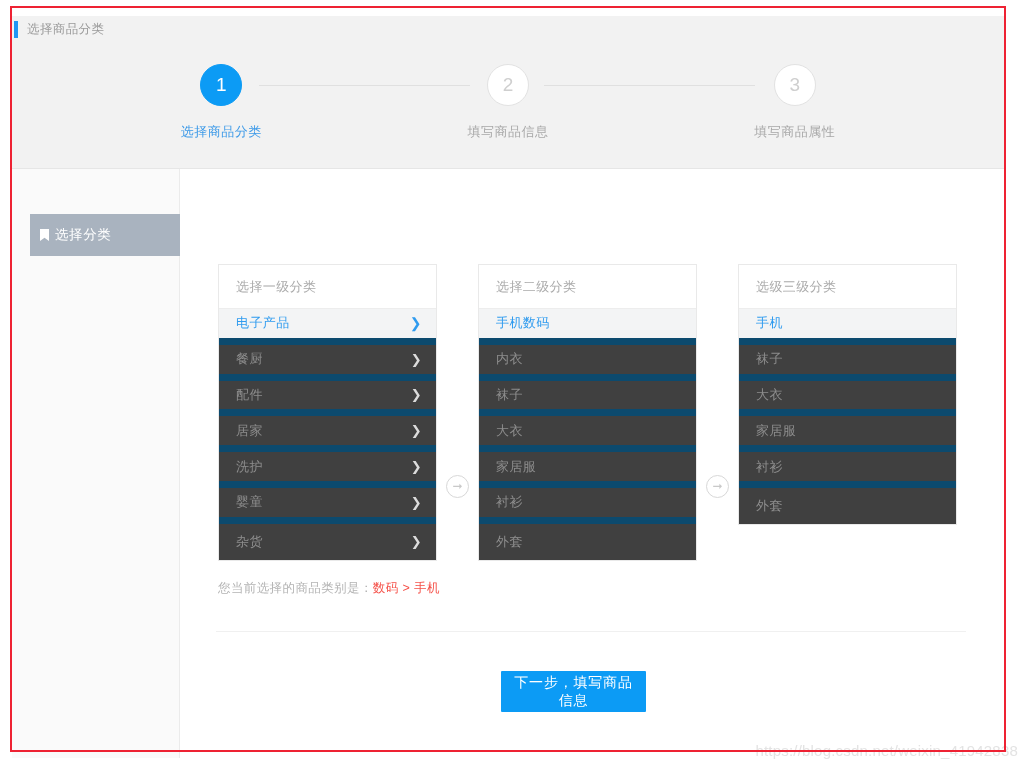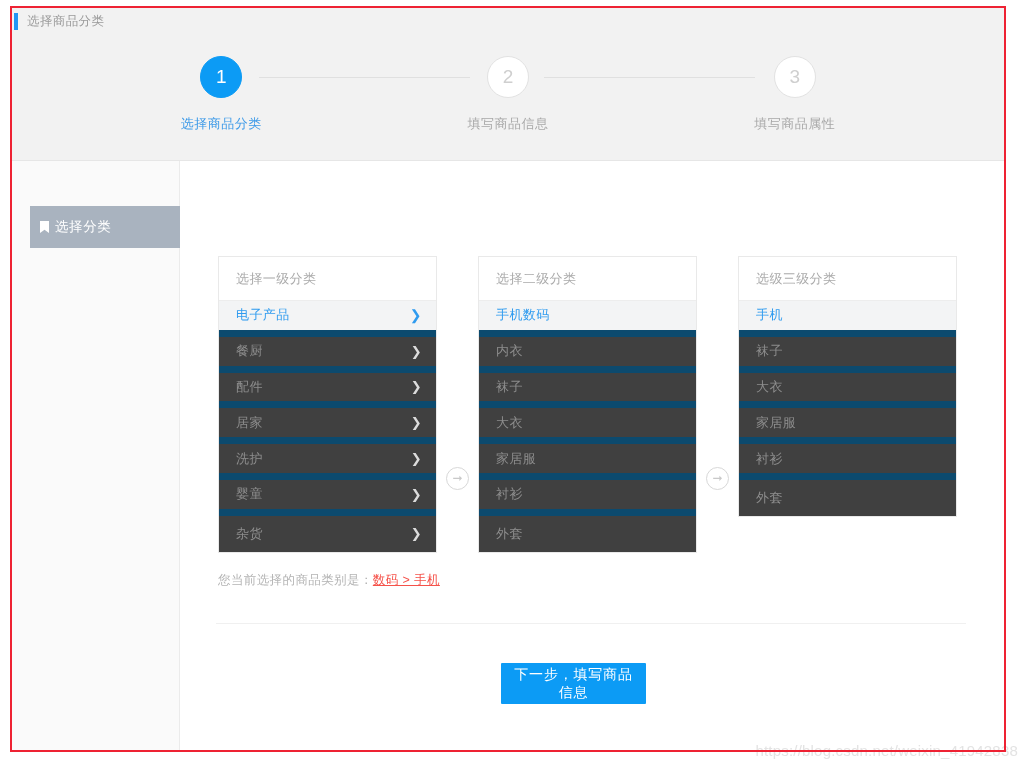--- a/index.html
+++ b/index.html
@@ -25,21 +25,21 @@
     height: 746px;
     border: 2px solid #ee2233;
     box-sizing: border-box;
     pointer-events: none;
     z-index: 50;
   }
 
   .app {
     position: absolute;
     left: 12px;
-    top: 8px;
+    top: 16px;
     width: 992px;
     height: 742px;
     background: #ffffff;
     box-sizing: border-box;
     overflow: hidden;
   }
 
   
   .titlebar {
     height: 26px;
@@ -255,21 +255,20 @@
   .summary {
     position: absolute;
     top: 411px;
     left: 38px;
     font-size: 12.5px;
     color: #b4b4b4;
     letter-spacing: 0.4px;
   }
   .summary .picked {
     color: #f5524a;
-    text-decoration: underline;
   }
 
   
   .divider {
     position: absolute;
     top: 462px;
     left: 36px;
     width: 750px;
     height: 1px;
     background: #f0f0f0;

